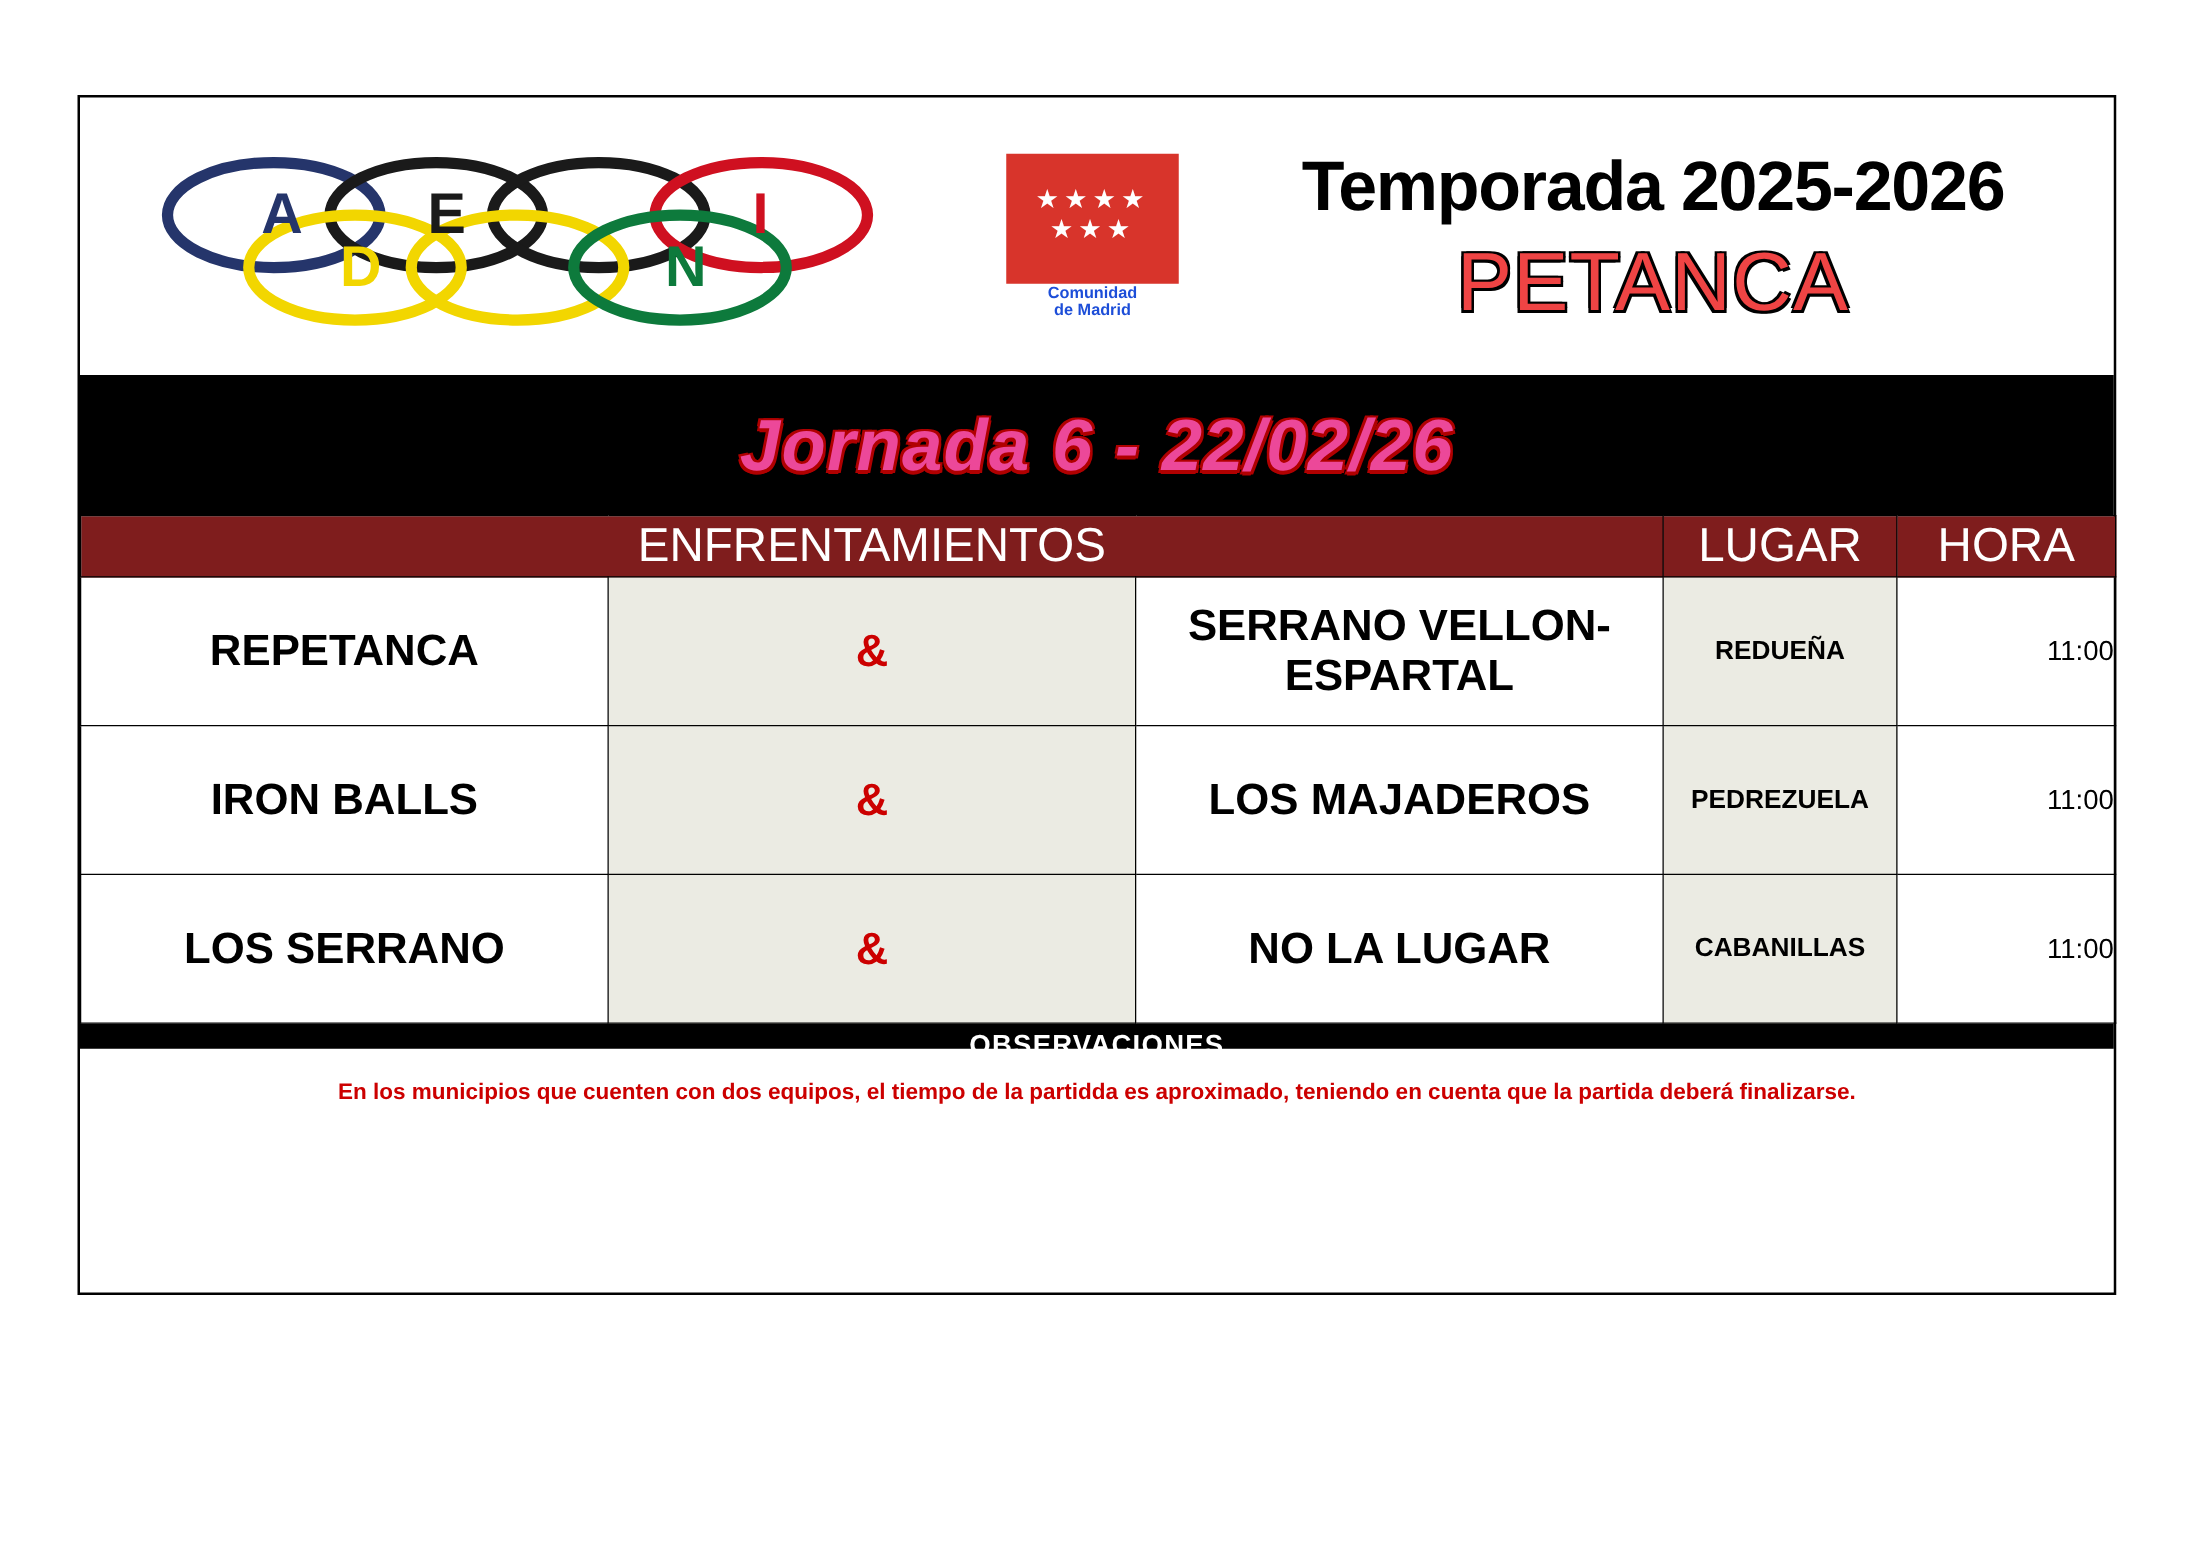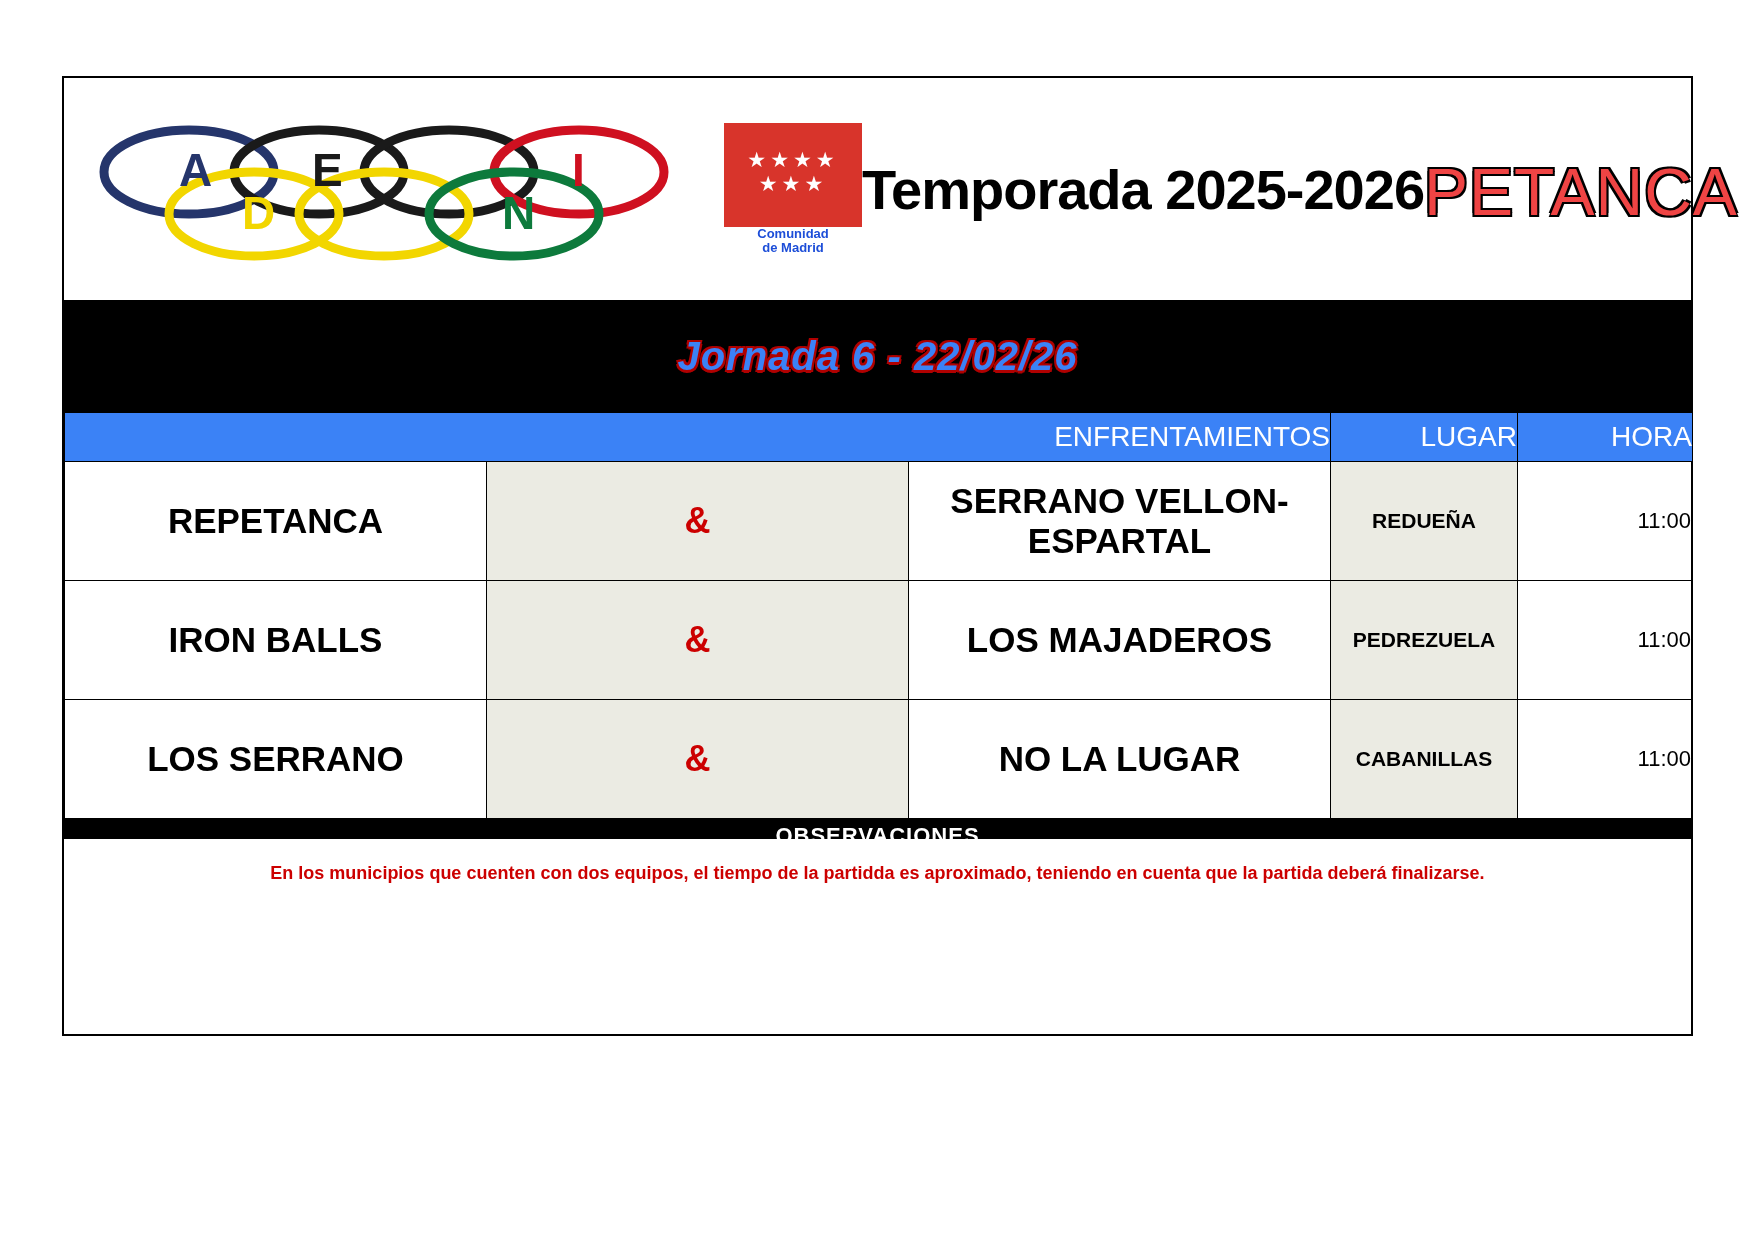--- a/index.html
+++ b/index.html
@@ -73,20 +73,21 @@
     font-weight: bold;
     font-size: 13px;
     line-height: 1.05;
     text-align: center;
     color: #1d4ed8;
   }
 
   .title-block {
     flex: 1;
     display: flex;
+    flex-direction: column;
     align-items: center;
     justify-content: center;
   }
   .season {
     font-size: 56px;
     font-weight: bold;
     color: #000000;
     letter-spacing: -1px;
     white-space: nowrap;
   }
@@ -103,48 +104,47 @@
 
   
   .jornada-bar {
     background: #000000;
     height: 112px;
     display: flex;
     align-items: center;
     justify-content: center;
   }
   .jornada-text {
-    font-size: 40px;
-    font-weight: bold;
-    color: #3b82f6;
+    font-size: 58px;
+    font-weight: bold;
+    color: #ec4899;
     font-style: italic;
     letter-spacing: 1px;
     text-shadow:
       -2px -2px 0 #b00000, 2px -2px 0 #b00000,
       -2px 2px 0 #b00000, 2px 2px 0 #b00000,
       0 3px 0 #b00000;
   }
 
   
   table.fixtures {
     width: 100%;
     border-collapse: collapse;
     table-layout: fixed;
   }
   table.fixtures th, table.fixtures td {
     border: 1px solid #000000;
   }
   thead th {
-    background: #3b82f6;
+    background: #7f1d1d;
     color: #ffffff;
-    font-size: 28px;
+    font-size: 38px;
     font-weight: normal;
     height: 48px;
     padding: 0;
-    text-align: right;
   }
   th.col-enf { width: 1265px; }
   th.col-lugar { width: 186px; }
   th.col-hora { width: 174px; }
 
   td.team {
     font-size: 35px;
     font-weight: bold;
     text-align: center;
     color: #000000;

